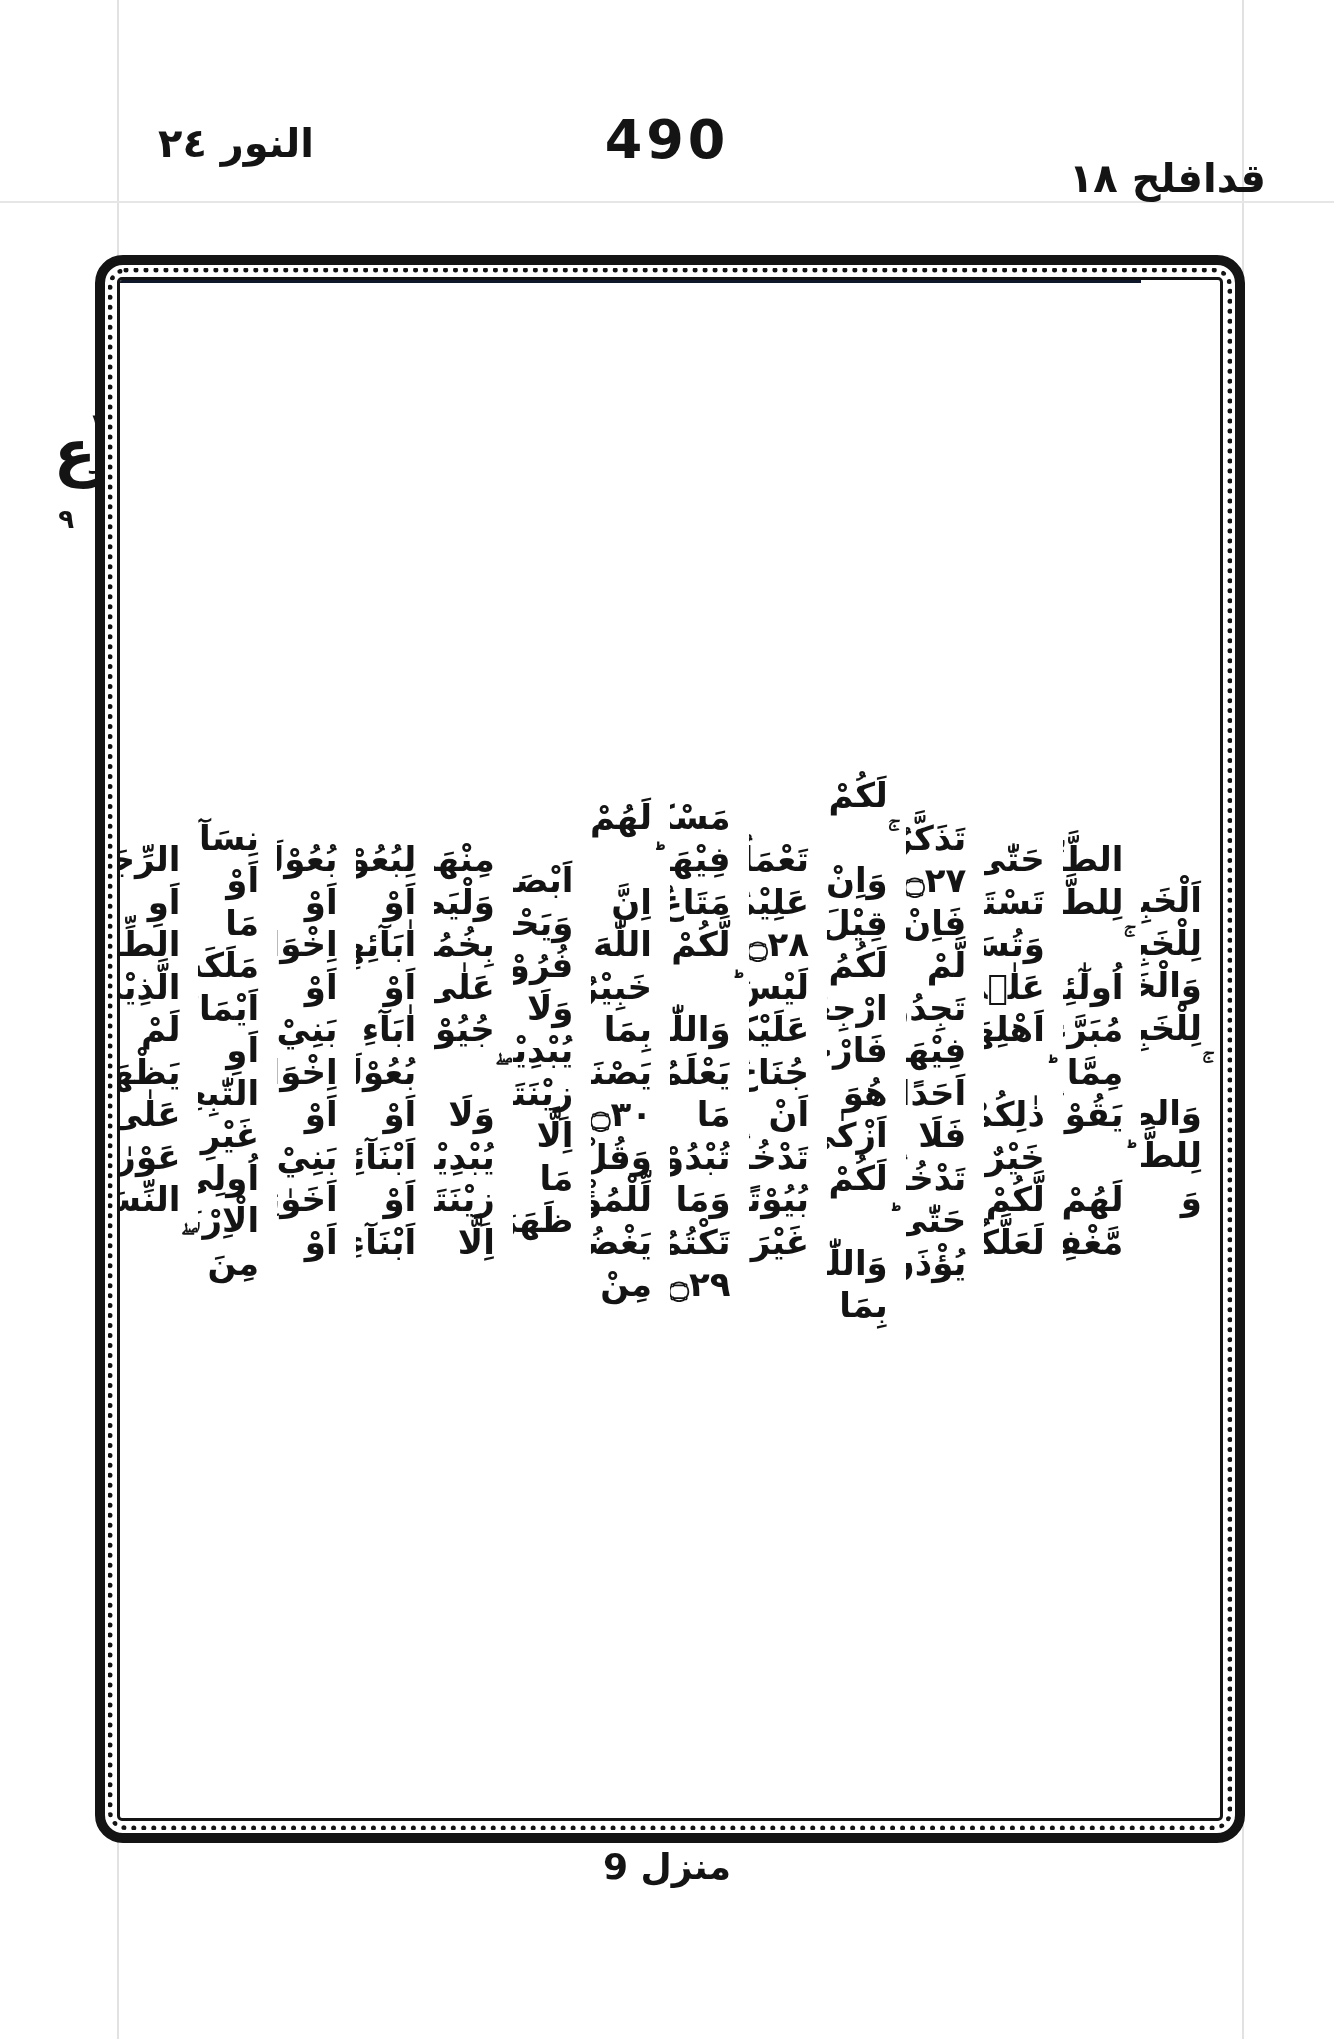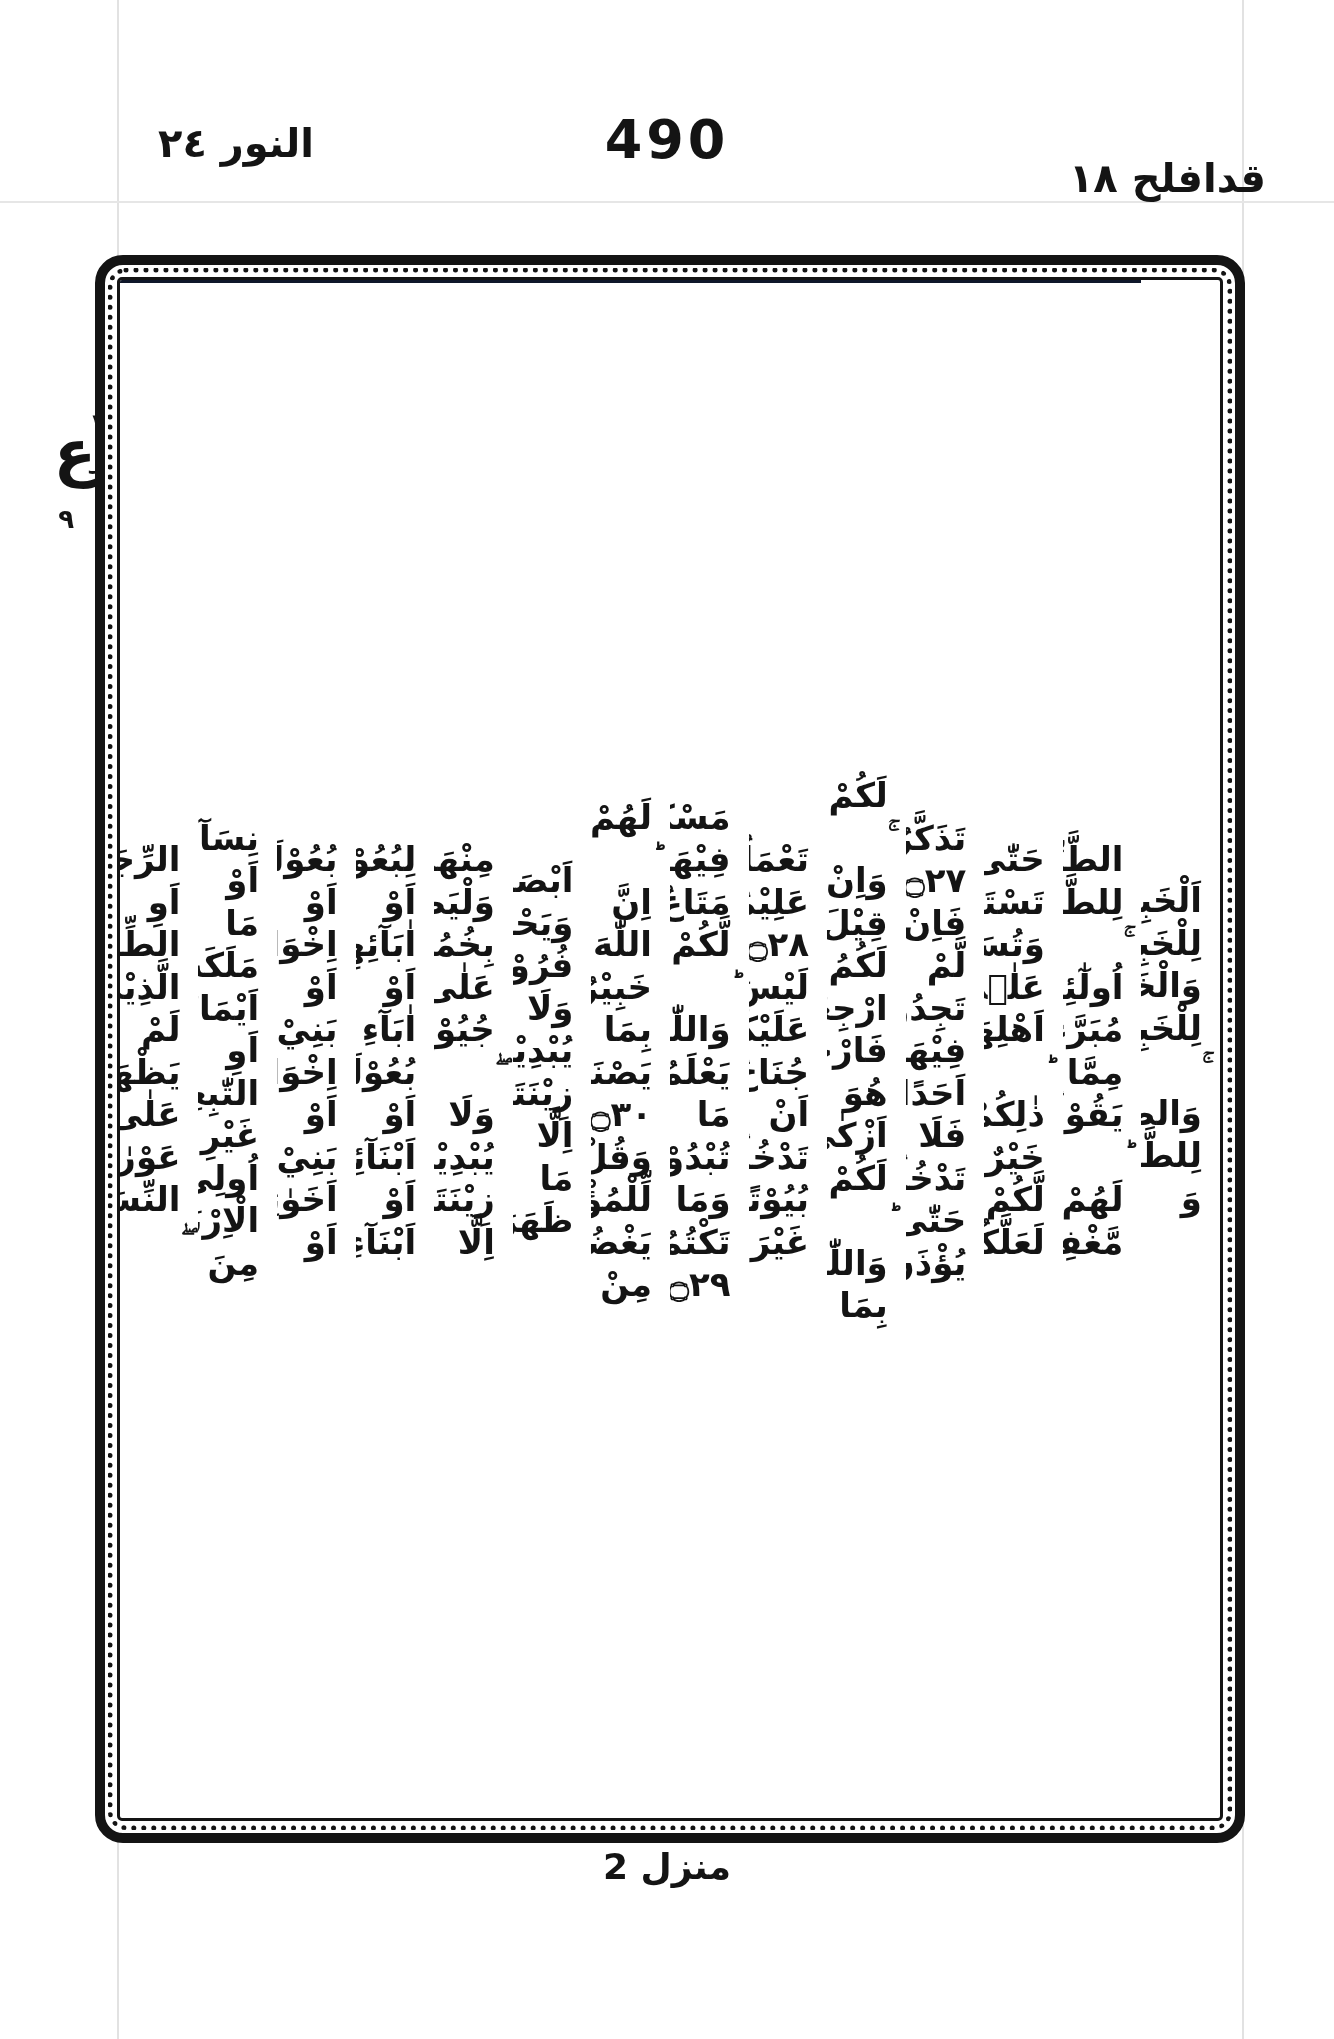--- a/index.html
+++ b/index.html
@@ -142,13 +142,13 @@
       <div class="row">
           <div class="qline">نِسَآئِهِنَّ اَوْ مَا مَلَكَتْ اَيْمَانُهُنَّ اَوِ التّٰبِعِيْنَ غَيْرِ اُولِي الْاِرْبَةِ مِنَ</div>
         </div>
       <div class="row">
           <div class="qline">الرِّجَالِ اَوِ الطِّفْلِ الَّذِيْنَ لَمْ يَظْهَرُوْا عَلٰى عَوْرٰتِ النِّسَآءِ ۖ</div>
         </div>
     </div>
   </div>
 </div>
 
-<div class="manzil">منزل 2</div>
+<div class="manzil">منزل 9</div>
 
 </body></html>

